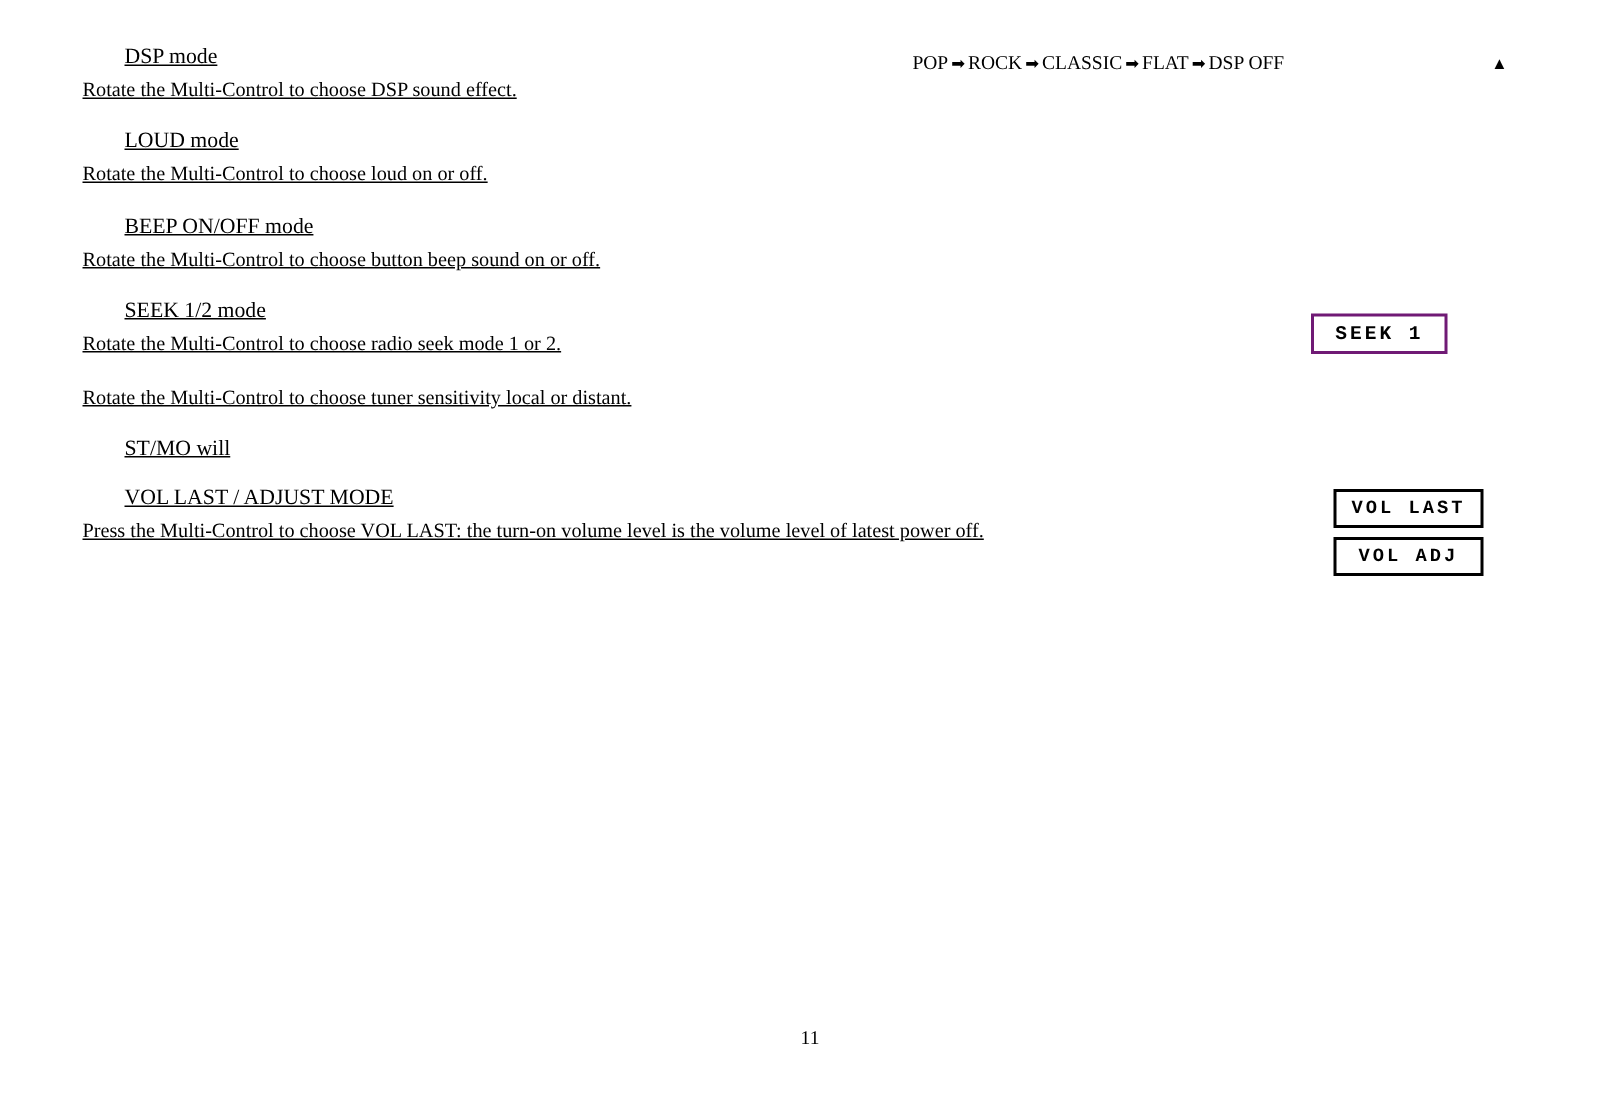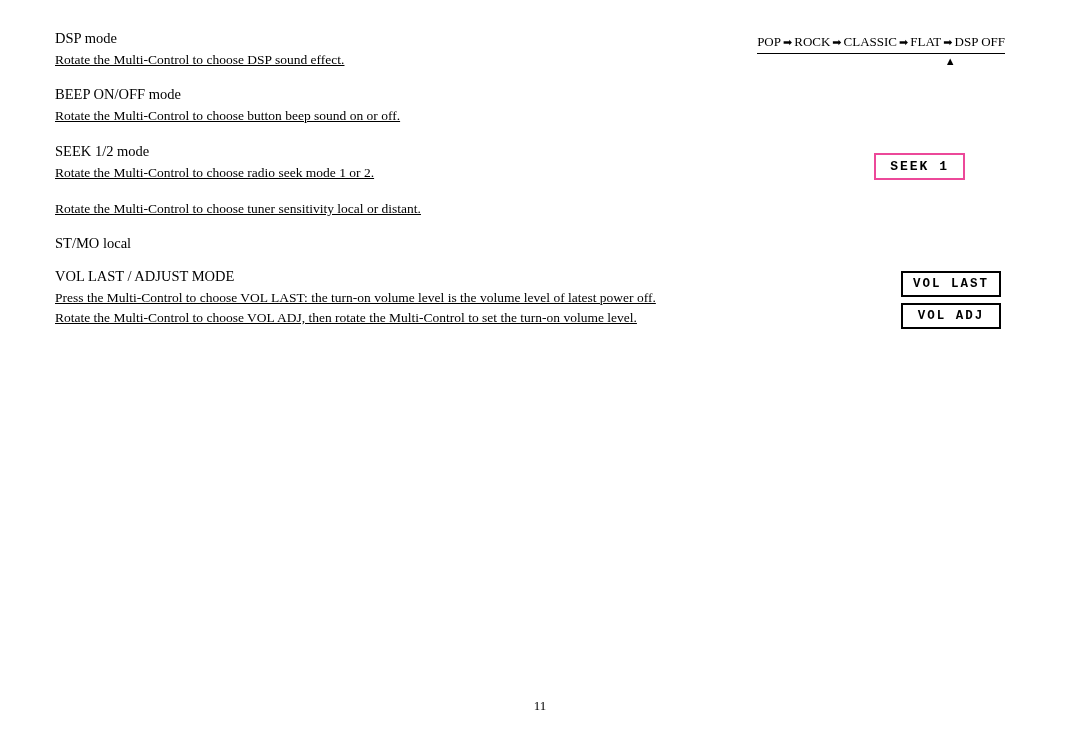--- a/index.html
+++ b/index.html
@@ -25,21 +25,23 @@
       padding: 30px 55px 30px 55px;
     }
 
     .section {
       margin-bottom: 16px;
     }
 
     .section-title {
       font-size: 14.5px;
       font-weight: normal;
+      text-decoration: underline;
       margin-bottom: 3px;
+      margin-left: 28px;
     }
 
     .section-body {
       font-size: 13.5px;
       line-height: 1.5;
       text-decoration: underline;
     }
 
     
     .dsp-row {
@@ -47,21 +49,21 @@
       align-items: flex-start;
       justify-content: space-between;
     }
 
     .dsp-left {
       flex: 1;
     }
 
     .dsp-right {
       display: flex;
-      flex-direction: column;
+      flex-direction: row;
       align-items: center;
       padding-top: 4px;
       margin-right: 20px;
     }
 
     .dsp-chain {
       display: flex;
       align-items: center;
       font-size: 13px;
       white-space: nowrap;
@@ -86,68 +88,68 @@
       display: flex;
       align-items: flex-start;
       justify-content: space-between;
     }
 
     .seek-left {
       flex: 1;
     }
 
     .seek-box {
-      border: 2px solid #ec4899;
+      border: 2px solid #701a75;
       padding: 4px 14px;
       font-size: 13px;
       font-weight: bold;
       font-family: 'Courier New', monospace;
       letter-spacing: 2px;
       display: inline-block;
       margin-top: 8px;
       margin-right: 60px;
       align-self: center;
     }
 
     
     .vol-section {
       display: flex;
-      align-items: flex-end;
+      align-items: flex-start;
       justify-content: space-between;
       gap: 32px;
     }
 
     .vol-left {
       flex: 1;
     }
 
     .vol-boxes {
       display: flex;
       flex-direction: column;
       gap: 6px;
-      margin-right: 24px;
+      margin-right: 36px;
       padding-top: 2px;
     }
 
     .vol-box {
       border: 2px solid #000;
       padding: 4px 10px;
       font-size: 12.5px;
       font-weight: bold;
       font-family: 'Courier New', monospace;
       letter-spacing: 2px;
       display: inline-block;
       min-width: 90px;
       text-align: center;
     }
 
     
     .page-number {
       position: absolute;
-      bottom: 20px;
+      bottom: 34px;
       left: 50%;
       transform: translateX(-50%);
       font-size: 13px;
     }
   </style>
 </head>
 <body>
 
 <div class="page">
 
@@ -166,20 +168,24 @@
         <span class="arrow">➡</span>
         <span class="item">FLAT</span>
         <span class="arrow">➡</span>
         <span class="item">DSP OFF</span>
       </div>
       <div style="width: 100%; border-top: 1.5px solid #000; margin-top: 3px;"></div>
       <div style="font-size: 11px; margin-left: 138px; margin-top: 1px;">▲</div>
     </div>
   </div>
 
+  <div class="section">
+    <div class="section-title">LOUD mode</div>
+    <div class="section-body">Rotate the Multi-Control to choose loud on or off.</div>
+  </div>
 
   <div class="section">
     <div class="section-title">BEEP ON/OFF mode</div>
     <div class="section-body">Rotate the Multi-Control to choose button beep sound on or off.</div>
   </div>
 
   <div class="section seek-section">
     <div class="seek-left">
       <div class="section-title">SEEK 1/2 mode</div>
       <div class="section-body">
@@ -187,29 +193,28 @@
       </div>
     </div>
     <div class="seek-box">SEEK  1</div>
   </div>
 
   <div class="section">
     <div class="section-body">Rotate the Multi-Control to choose tuner sensitivity local or distant.</div>
   </div>
 
   <div class="section">
-    <div class="section-title">ST/MO local</div>
+    <div class="section-title">ST/MO will</div>
   </div>
 
   <div class="section vol-section">
     <div class="vol-left">
       <div class="section-title">VOL LAST / ADJUST MODE</div>
       <div class="section-body">
         <div>Press the Multi-Control to choose VOL LAST: the turn-on volume level is the volume level of latest power off.</div>
-        <div>Rotate the Multi-Control to choose VOL ADJ, then rotate the Multi-Control to set the turn-on volume level.</div>
       </div>
     </div>
     <div class="vol-boxes">
       <div class="vol-box">VOL  LAST</div>
       <div class="vol-box">VOL  ADJ</div>
     </div>
   </div>
 
   <div class="page-number">11</div>
 

